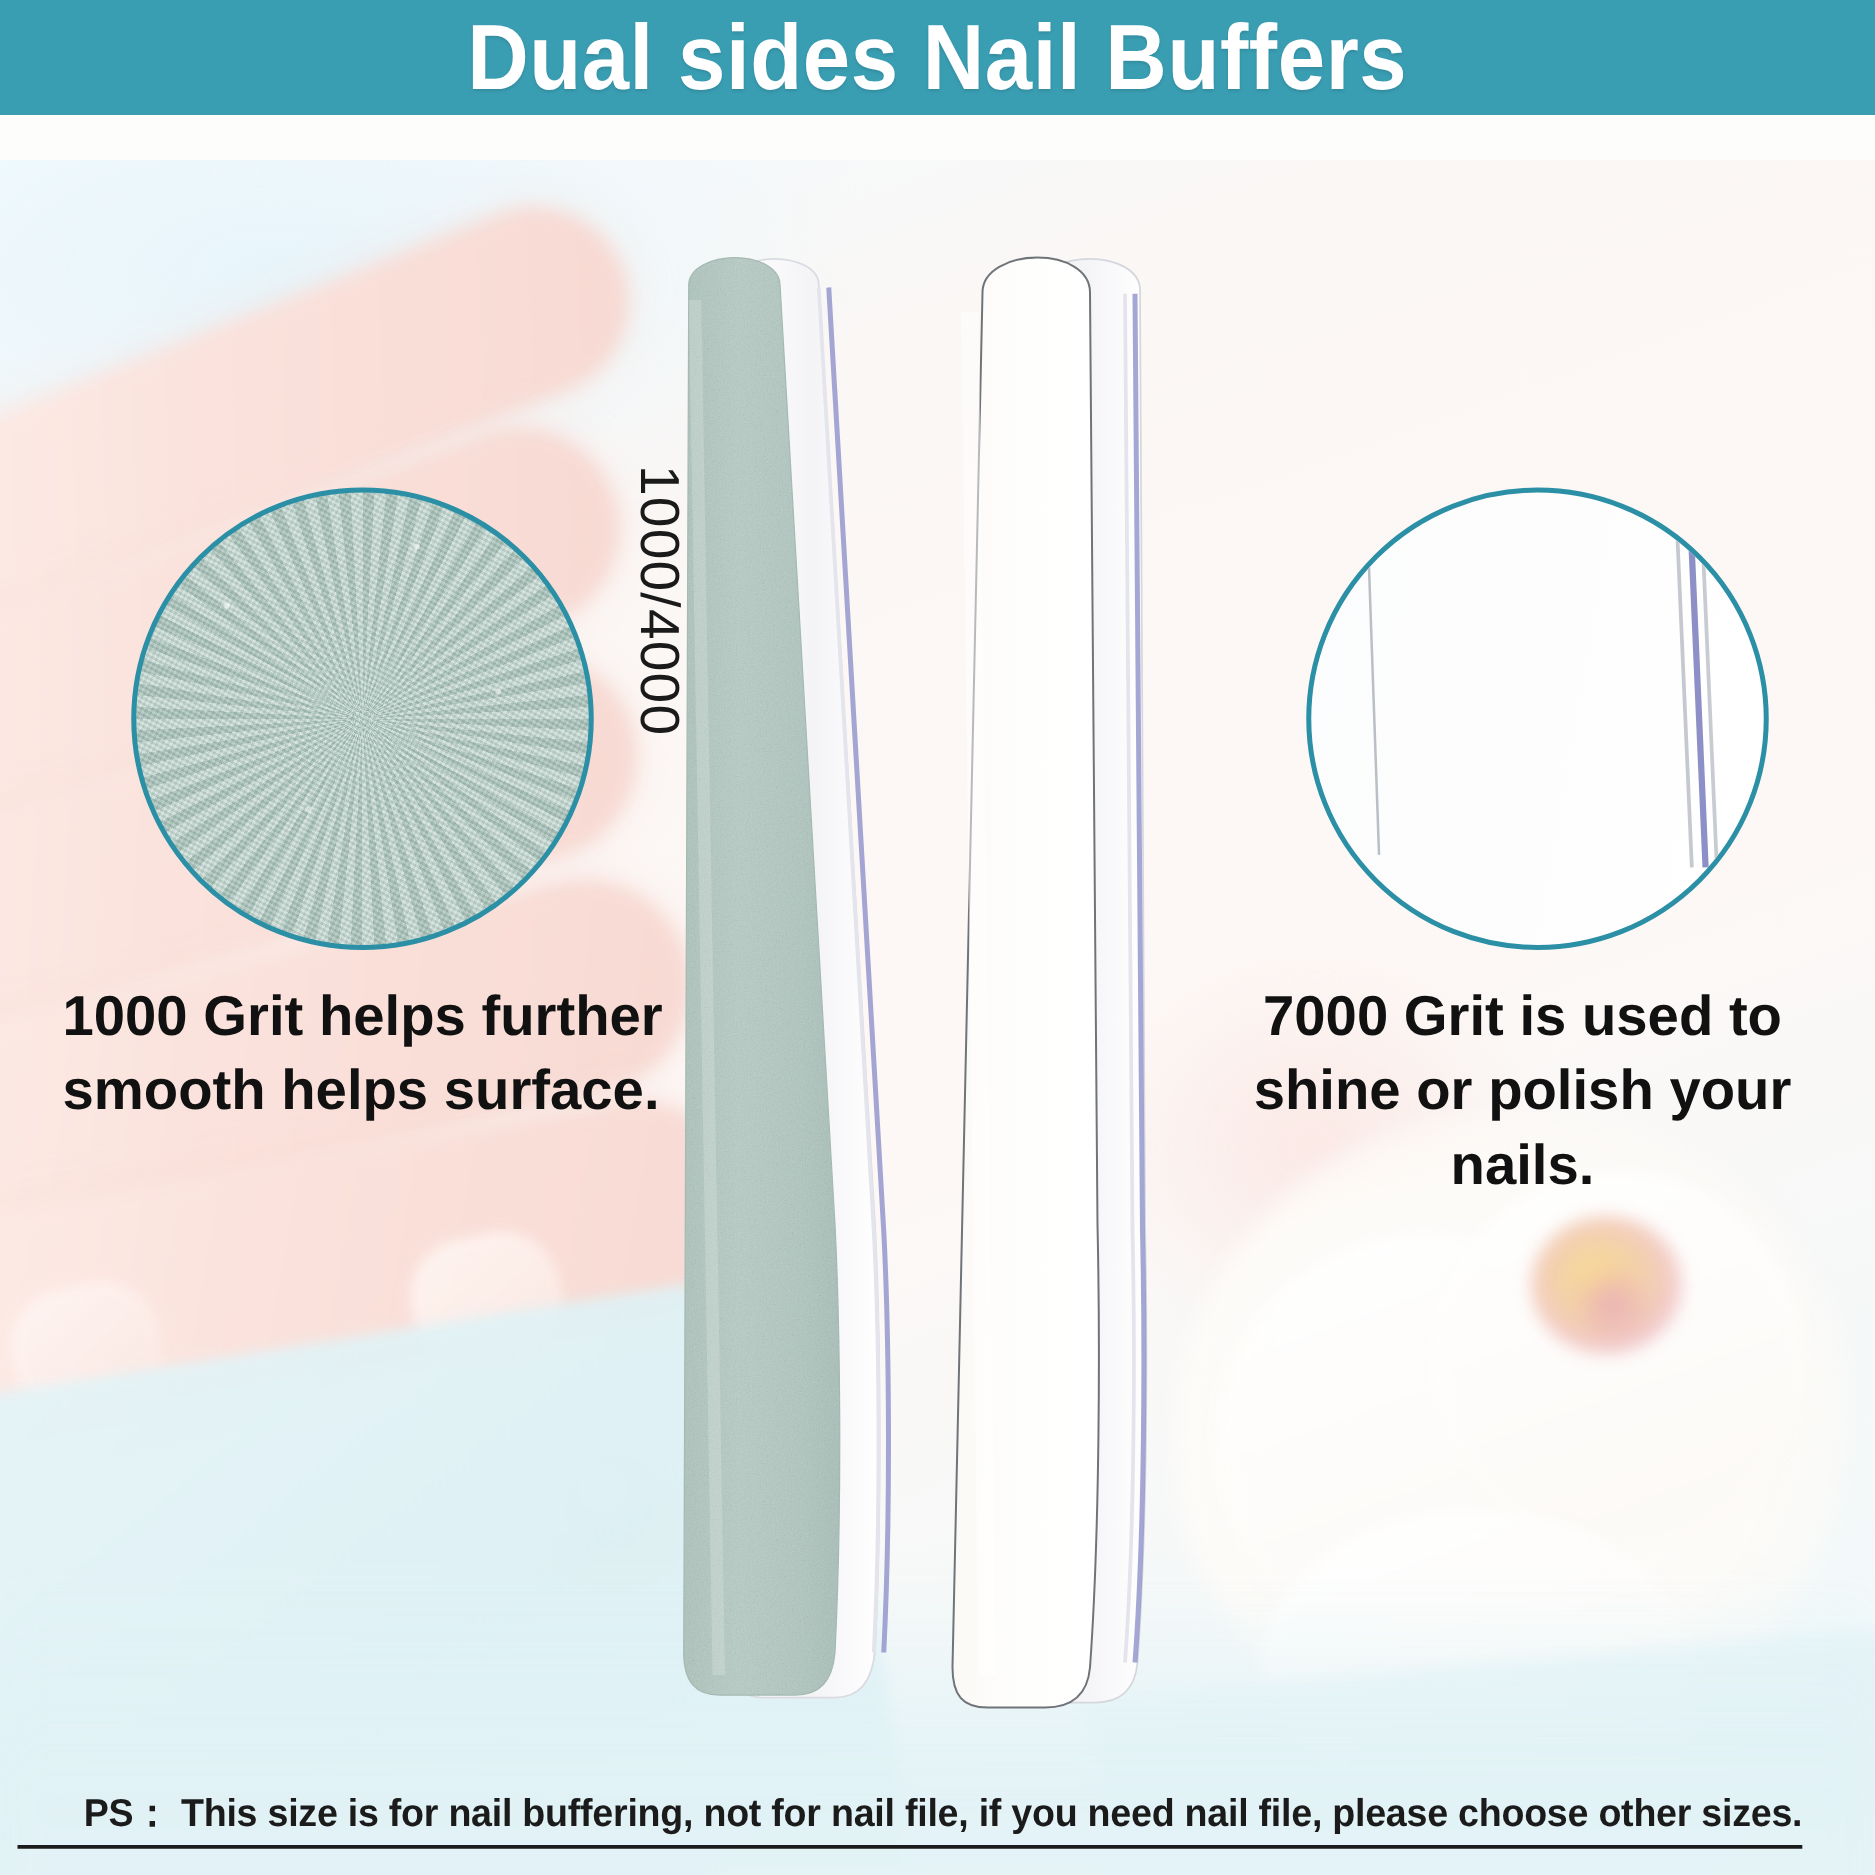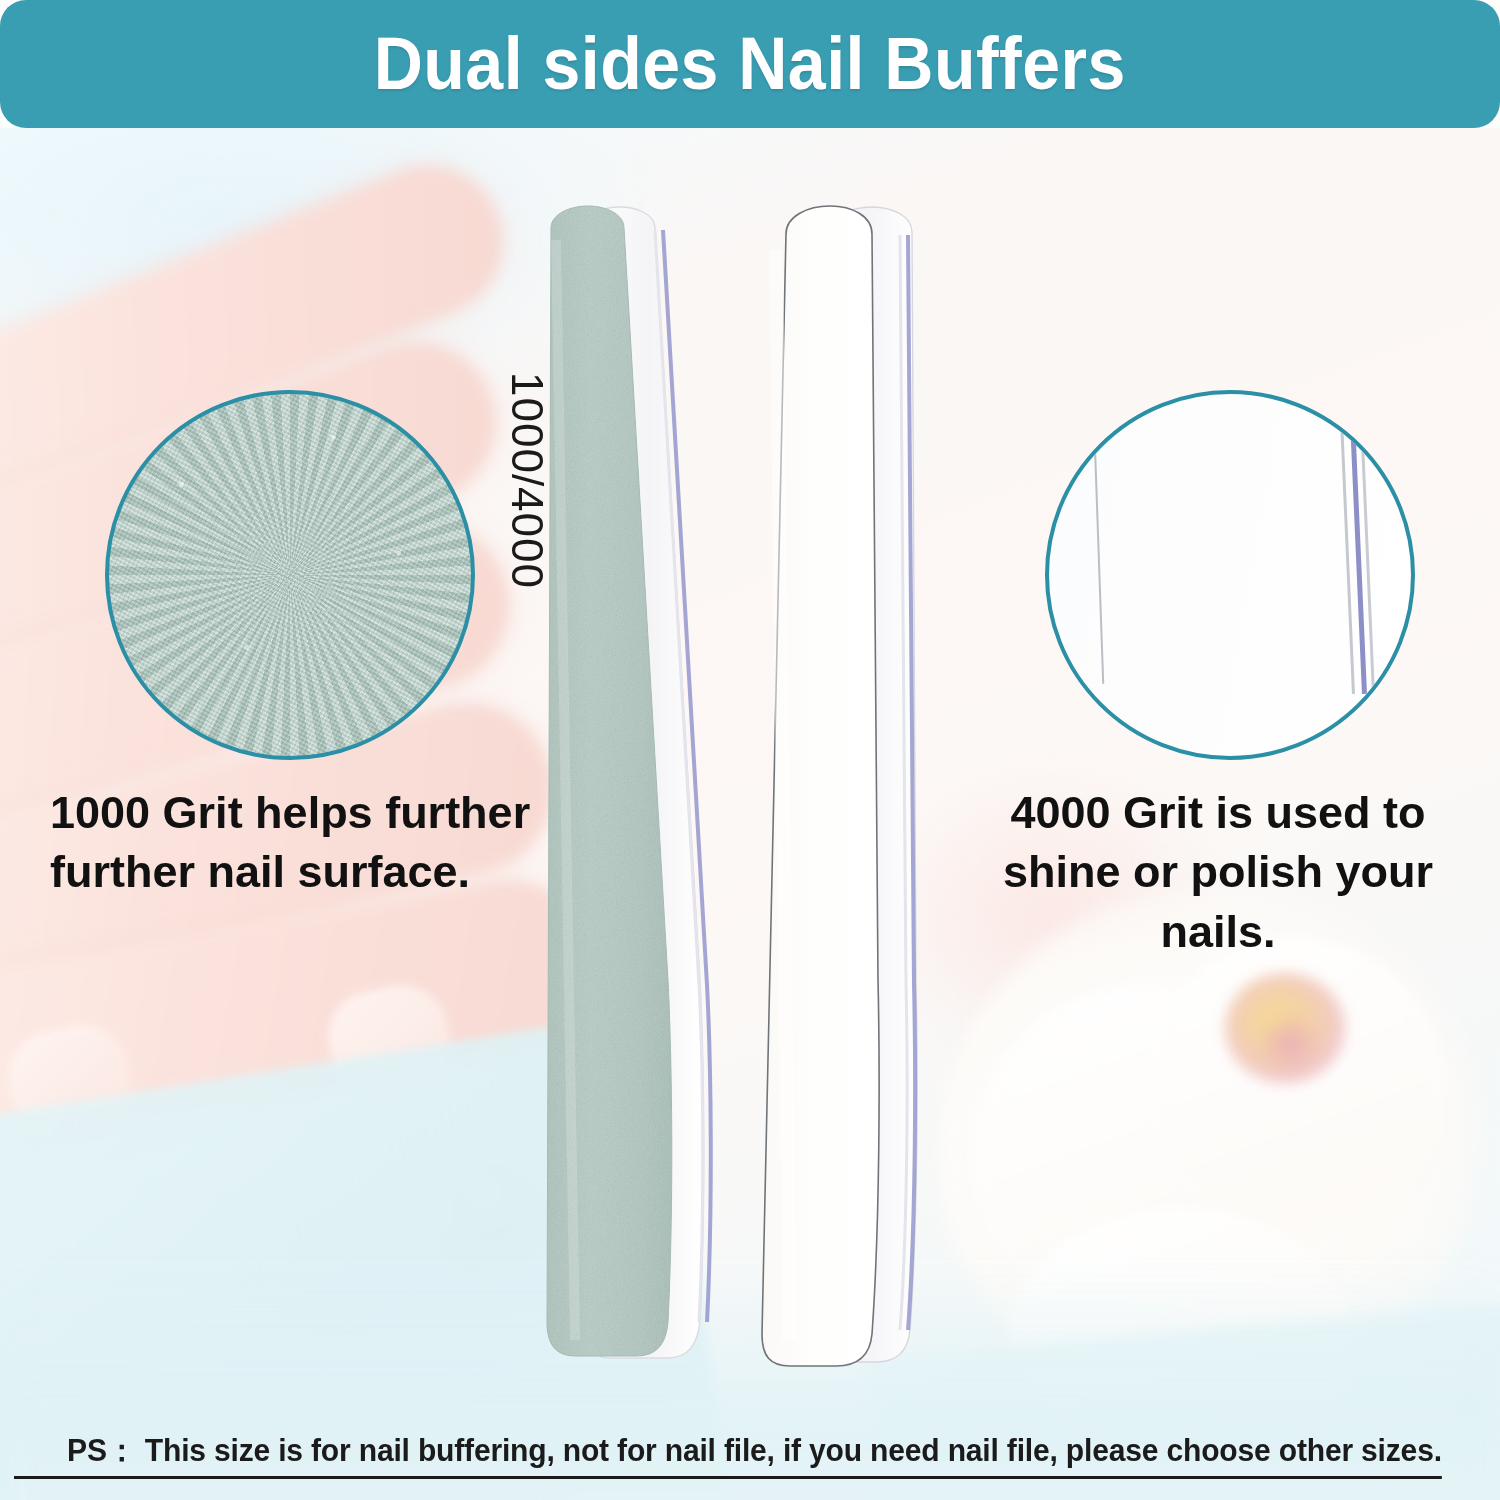--- a/index.html
+++ b/index.html
@@ -17,27 +17,26 @@
     height: 1500px;
     overflow: hidden;
     background: #fdfdfb;
   }
 
   
   .header-bar {
     position: absolute;
     left: 0; top: 0;
     width: 1500px;
-    height: 128px;
+    height: 92px;
     background: #3a9eb3;
     display: flex;
     align-items: center;
     justify-content: center;
     z-index: 40;
-    border-radius: 26px;
   }
   .header-title {
     color: #ffffff;
     font-family: "Liberation Sans Narrow", "Liberation Sans", sans-serif;
     font-weight: bold;
     font-size: 74px;
     line-height: 1;
     letter-spacing: 0.5px;
     transform: scaleX(0.92);
     text-shadow: 0 2px 3px rgba(0,0,0,0.12);
@@ -419,23 +418,23 @@
                C 870 1356, 858 1366, 836 1366
                L 790 1366
                C 770 1366, 762 1356, 762 1334
                Z" fill="url(#whiteFace)" stroke="#6f7479" stroke-width="1.6"></path>
       <path d="M 776 250 L 790 1340" stroke="#ffffff" stroke-width="14" opacity="0.5" fill="none"></path>
     </g>
   </svg>
 
   <div class="buffer-label">1000/4000</div>
 
-  <div class="caption left">1000 Grit helps further further nail surface.</div>
-
-  <div class="caption right">4000 Grit is used to shine or polish your nails.</div>
+  <div class="caption left">1000 Grit helps further smooth helps surface.</div>
+
+  <div class="caption right">7000 Grit is used to shine or polish your nails.</div>
 
   <div class="header-bar">
     <div class="header-title">Dual sides Nail Buffers</div>
   </div>
 
   <div class="ps-bar">
     <span class="ps-text">PS： This size is for nail buffering, not for nail file, if you need nail file, please choose other sizes.</span>
   </div>
 
 </div>

